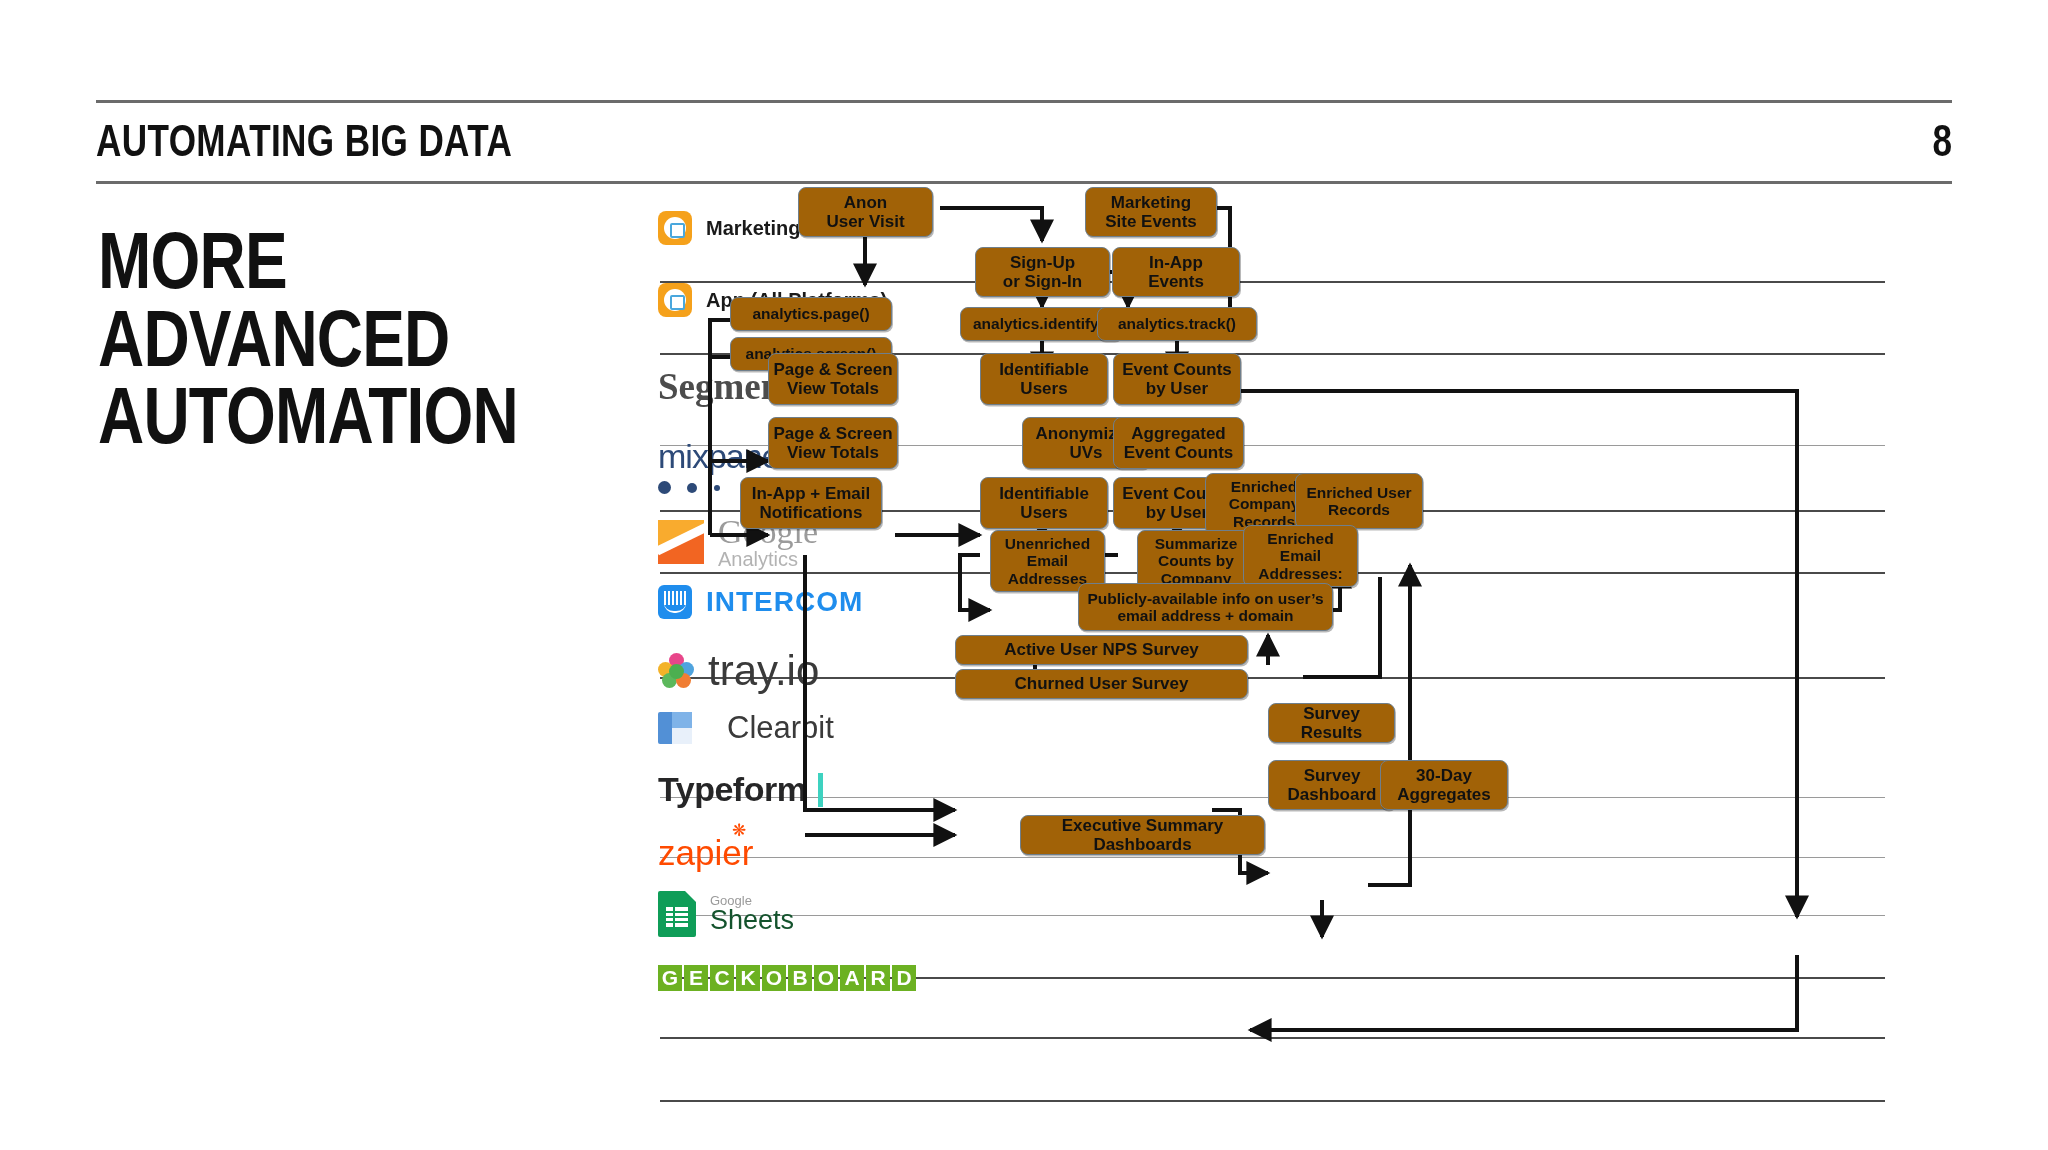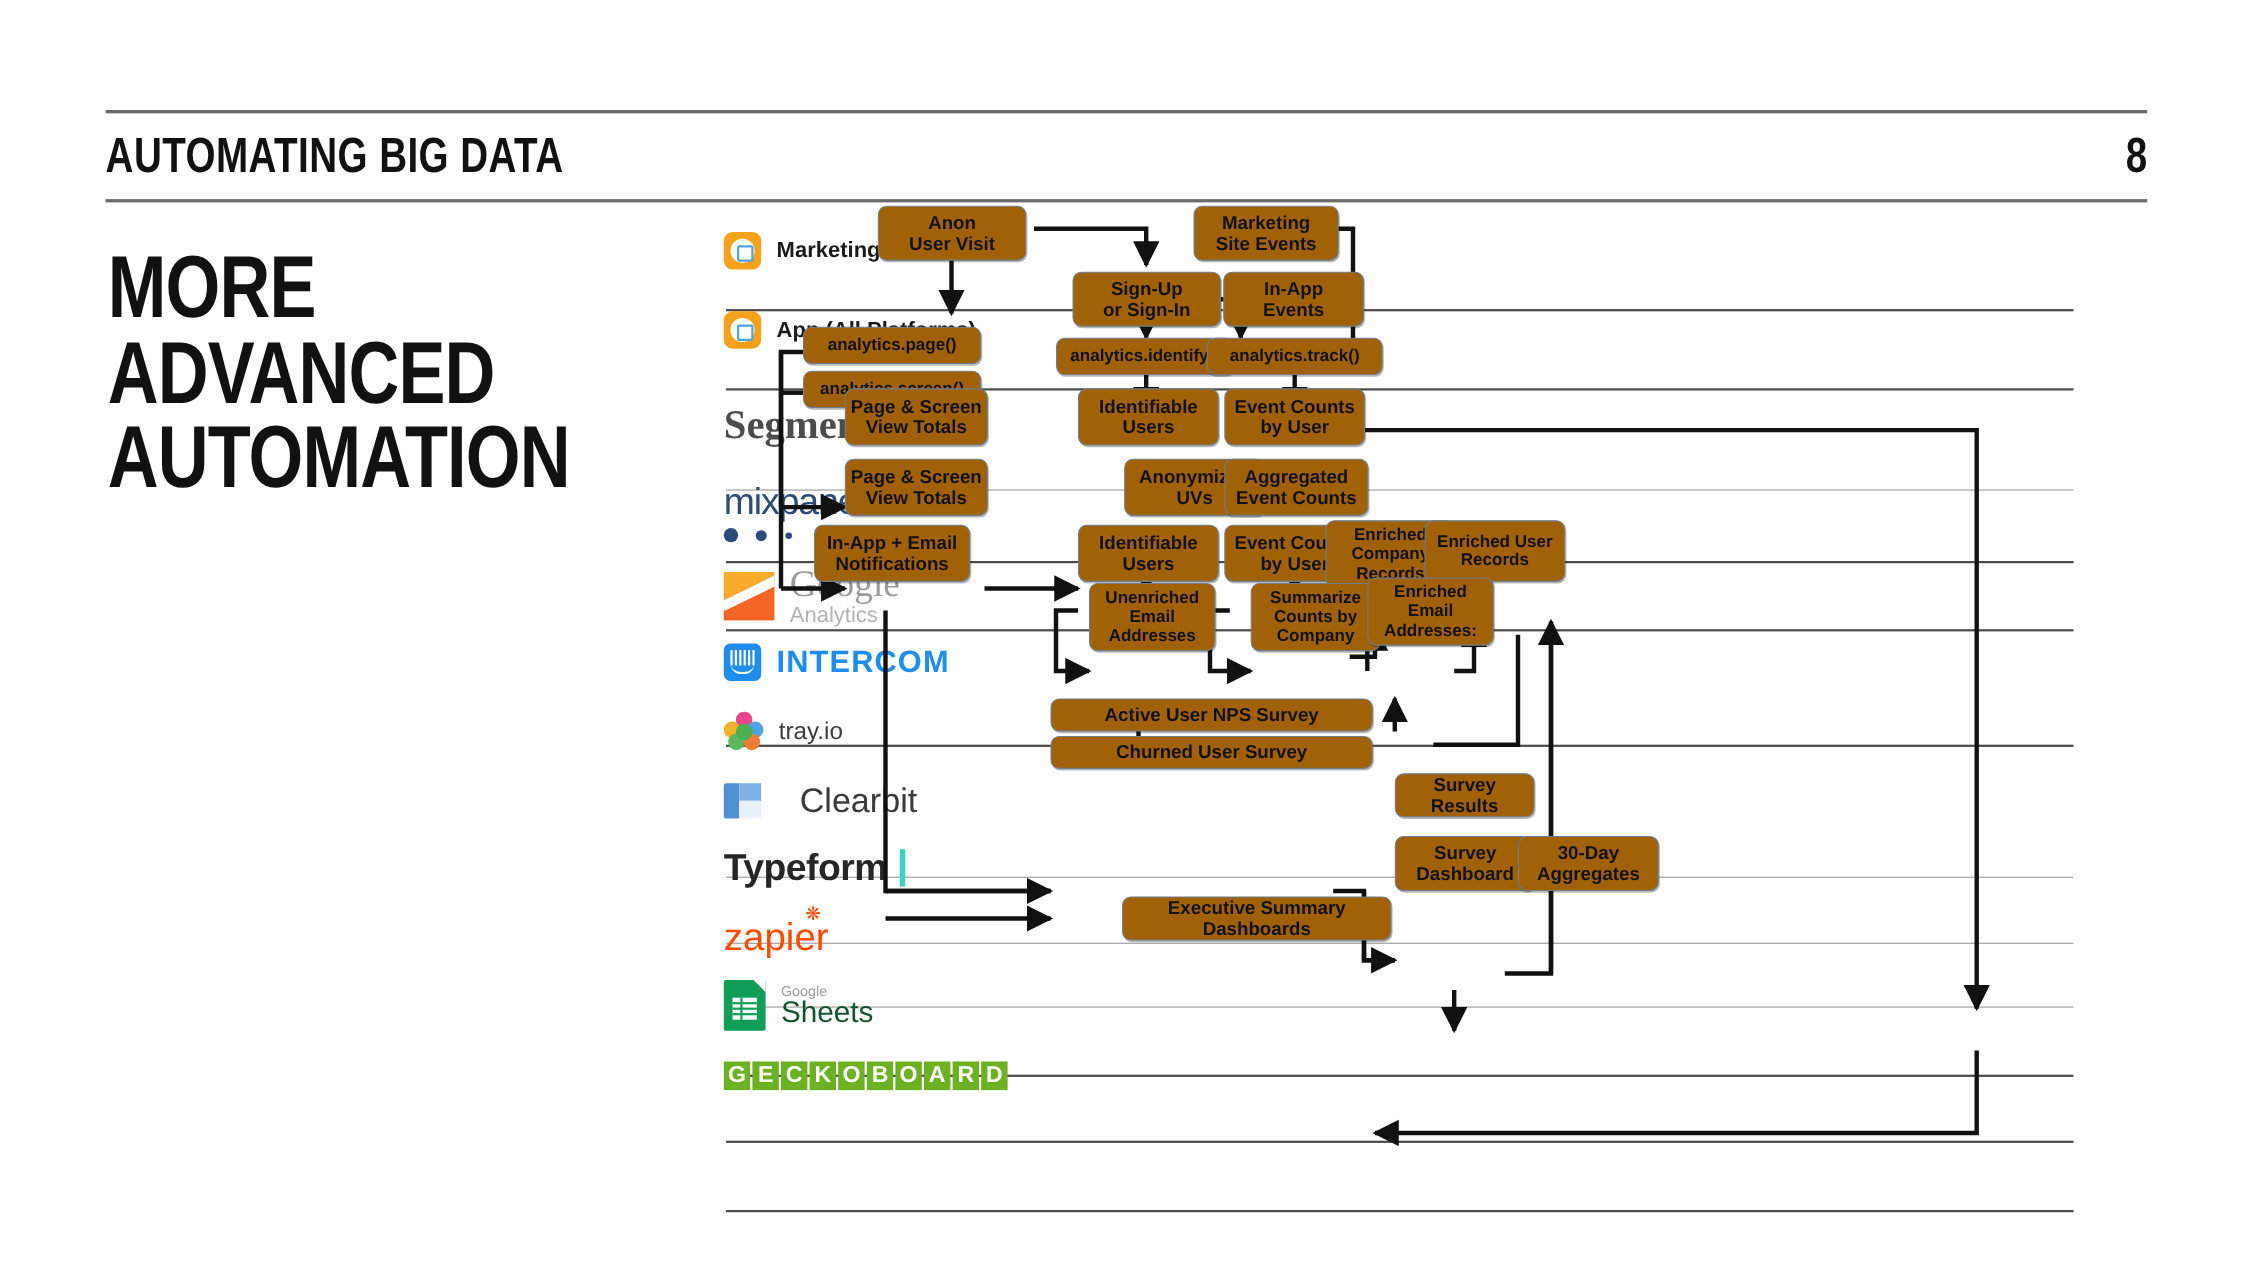--- a/index.html
+++ b/index.html
@@ -53,21 +53,21 @@
       position:relative;overflow:hidden;}
   .ga-mark:after{content:"";position:absolute;left:-4px;top:14px;width:58px;height:9px;background:#fff;
       transform:rotate(-26deg);}
   .ga-txt{line-height:1;}
   .ga-g{font-family:"Liberation Serif",serif;font-size:34px;color:#9b9b9b;}
   .ga-a{font-size:20px;color:#b3b3b3;}
 
   .intercom-word{font-size:28px;font-weight:bold;color:#1F8DED;letter-spacing:1px;}
   .tray-flower{width:36px;height:36px;position:relative;}
   .tray-flower i{position:absolute;width:15px;height:15px;border-radius:50%;}
-  .tray-word{font-size:22px;color:#3a3a3a;}
+  .tray-word{font-size:42px;color:#3a3a3a;}
   .clearbit-mark{width:34px;height:32px;position:relative;}
   .clearbit-mark i{position:absolute;}
   .clearbit-word{font-size:31px;color:#3a3a3a;}
   .typeform-word{font-size:34px;font-weight:bold;color:#262627;letter-spacing:-.5px;}
   .typeform-bar{display:inline-block;width:5px;height:34px;background:#3ED2C0;
       vertical-align:-6px;margin-left:7px;}
   .zapier-word{font-size:35px;color:#FF4A00;position:relative;}
   .zapier-star{position:absolute;color:#FF4A00;font-size:17px;left:74px;top:-13px;}
   .sheets-mark{width:38px;height:46px;background:#0F9D58;position:relative;border-radius:2px;}
   .sheets-mark:before{content:"";position:absolute;right:0;top:0;border-width:0 11px 11px 0;
@@ -343,20 +343,21 @@
   <div class="node sm" style="left:555px;top:248px;width:118px;height:62px;">Enriched<br>Company<br>Records</div>
 
   <div class="node sm" style="left:645px;top:248px;width:128px;height:56px;">Enriched User<br>Records</div>
 
   <div class="node sm" style="left:340px;top:305px;width:115px;height:62px;">Unenriched<br>Email<br>Addresses</div>
 
   <div class="node sm" style="left:487px;top:305px;width:118px;height:62px;">Summarize<br>Counts by<br>Company</div>
 
   <div class="node sm" style="left:593px;top:300px;width:115px;height:62px;">Enriched<br>Email<br>Addresses:</div>
 
+  <div class="node sm" style="left:428px;top:358px;width:255px;height:48px;">Publicly-available info on user’s<br>email address + domain</div>
 
   <div class="node wide" style="left:305px;top:410px;width:293px;height:30px;">Active User NPS Survey</div>
 
   <div class="node wide" style="left:305px;top:444px;width:293px;height:30px;">Churned User Survey</div>
 
   <div class="node wide" style="left:618px;top:478px;width:127px;height:40px;">Survey Results</div>
 
   <div class="node" style="left:618px;top:535px;width:128px;height:50px;">Survey<br>Dashboard</div>
 
   <div class="node" style="left:730px;top:535px;width:128px;height:50px;">30-Day<br>Aggregates</div>

